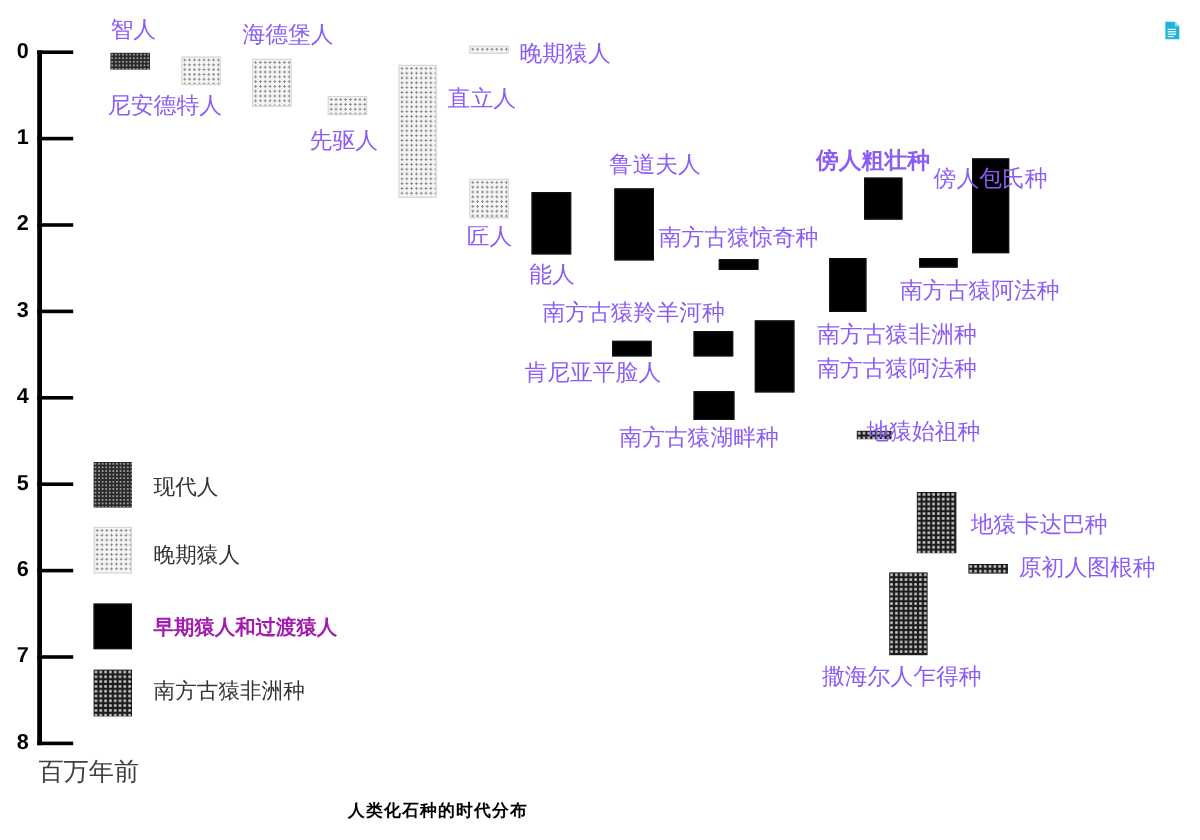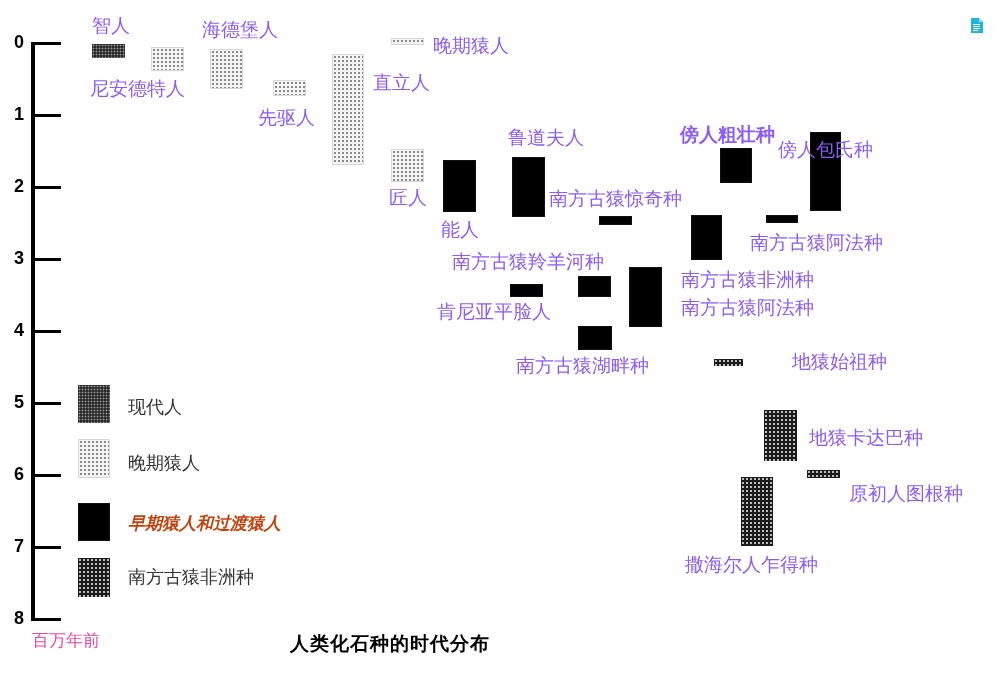--- a/index.html
+++ b/index.html
@@ -1,37 +1,37 @@
 <!DOCTYPE html>
 <html><head>
   <meta charset="utf-8">
   <style>
     html, body { margin: 0; padding: 0; background: #ffffff; }
     body { width: 1000px; height: 700px; position: relative; overflow: hidden;
            font-family: "DejaVu Serif", "Liberation Serif", serif; color: #222; }
     .axis-line { position: absolute; background: #000; }
     .tick-label { position: absolute; font-family: "Liberation Sans", "DejaVu Sans", sans-serif;
                   font-weight: bold; font-size: 18px; color: #000; width: 16px; text-align: right; }
-    .unit-label { position: absolute; font-size: 17px; color: #ec4899; white-space: nowrap; }
+    .unit-label { position: absolute; font-size: 21px; color: #404040; white-space: nowrap; }
     .bar { position: absolute; box-sizing: border-box; }
     .bar.early { background: #000; border: 1px solid #111; }
     .bar.late { background-color: #f4f4f4;
       background-image: radial-gradient(circle, #8a8a8a 0.9px, transparent 1.1px);
       background-size: 4px 4px; border: 1px solid #d8d8d8; }
     .bar.modern { background-color: #2a2a2a;
       background-image: radial-gradient(circle, #9a9a9a 0.8px, transparent 1.1px);
       background-size: 3px 3px; }
     .bar.earliest { background-color: #1c1c1c;
       background-image: radial-gradient(circle, #bcbcbc 1px, transparent 1.4px);
       background-size: 4px 4px; }
     .sp-label { position: absolute; font-size: 19px; color: #8b5cf6; white-space: nowrap; line-height: 22px; }
     .legend-text { position: absolute; font-size: 18px; color: #333; white-space: nowrap; line-height: 22px; }
-    .legend-text.bold { color: #c2410c; font-weight: bold; font-family: "DejaVu Sans", "Liberation Sans", sans-serif; font-size: 17px; font-style: italic; }
-    .title { position: absolute; left: 290px; top: 631px; font-family: Liberation Mono, monospace;
-             font-weight: bold; font-size: 19px; color: #000; letter-spacing: 1px; white-space: nowrap; }
+    .legend-text.bold { color: #a21caf; font-weight: bold; font-family: "DejaVu Sans", "Liberation Sans", sans-serif; font-size: 17px; }
+    .title { position: absolute; left: 290px; top: 667px; font-family: Liberation Mono, monospace;
+             font-weight: bold; font-size: 14px; color: #000; letter-spacing: 1px; white-space: nowrap; }
     .doc-icon { position: absolute; left: 971px; top: 18px; width: 12px; height: 15px; }
   </style>
 </head>
 <body>
 
 <div class="axis-line" style="left:31px; top:42px; width:4px; height:579px;"></div>
 <div class="axis-line" style="left:31px; top:42px; width:30px; height:3px;"></div>
 <div class="axis-line" style="left:31px; top:114px; width:30px; height:3px;"></div>
 <div class="axis-line" style="left:31px; top:186px; width:30px; height:3px;"></div>
 <div class="axis-line" style="left:31px; top:258px; width:30px; height:3px;"></div>
@@ -87,23 +87,23 @@
 <div class="sp-label" style="left:508px; top:126px;">鲁道夫人</div>
 <div class="sp-label" style="left:549px; top:187px;">南方古猿惊奇种</div>
 <div class="sp-label" style="left:680px; top:123px;font-weight:bold;">傍人粗壮种</div>
 <div class="sp-label" style="left:778px; top:98px;margin-top:40px;">傍人包氏种</div>
 <div class="sp-label" style="left:750px; top:231px;">南方古猿阿法种</div>
 <div class="sp-label" style="left:681px; top:268px;">南方古猿非洲种</div>
 <div class="sp-label" style="left:452px; top:250px;">南方古猿羚羊河种</div>
 <div class="sp-label" style="left:437px; top:300px;">肯尼亚平脸人</div>
 <div class="sp-label" style="left:681px; top:296px;">南方古猿阿法种</div>
 <div class="sp-label" style="left:516px; top:354px;">南方古猿湖畔种</div>
-<div class="sp-label" style="left:792px; top:350px;">地猿始祖种</div>
+<div class="sp-label" style="left:722px; top:350px;font-family:Liberation Mono, monospace;">地猿始祖种</div>
 <div class="sp-label" style="left:809px; top:426px;">地猿卡达巴种</div>
-<div class="sp-label" style="left:849px; top:462px;margin-top:20px;">原初人图根种</div>
+<div class="sp-label" style="left:849px; top:462px;">原初人图根种</div>
 <div class="sp-label" style="left:685px; top:553px;">撒海尔人乍得种</div>
 
 <div class="bar modern" style="left:78px; top:385px; width:32px; height:38px;"></div>
 <div class="bar late" style="left:78px; top:439px; width:32px; height:39px;"></div>
 <div class="bar early" style="left:78px; top:503px; width:32px; height:38px;"></div>
 <div class="bar earliest" style="left:78px; top:558px; width:32px; height:39px;"></div>
 
 <div class="legend-text" style="left:128px; top:396px;">现代人</div>
 <div class="legend-text" style="left:128px; top:452px;">晚期猿人</div>
 <div class="legend-text bold" style="left:128px; top:512px;">早期猿人和过渡猿人</div>

